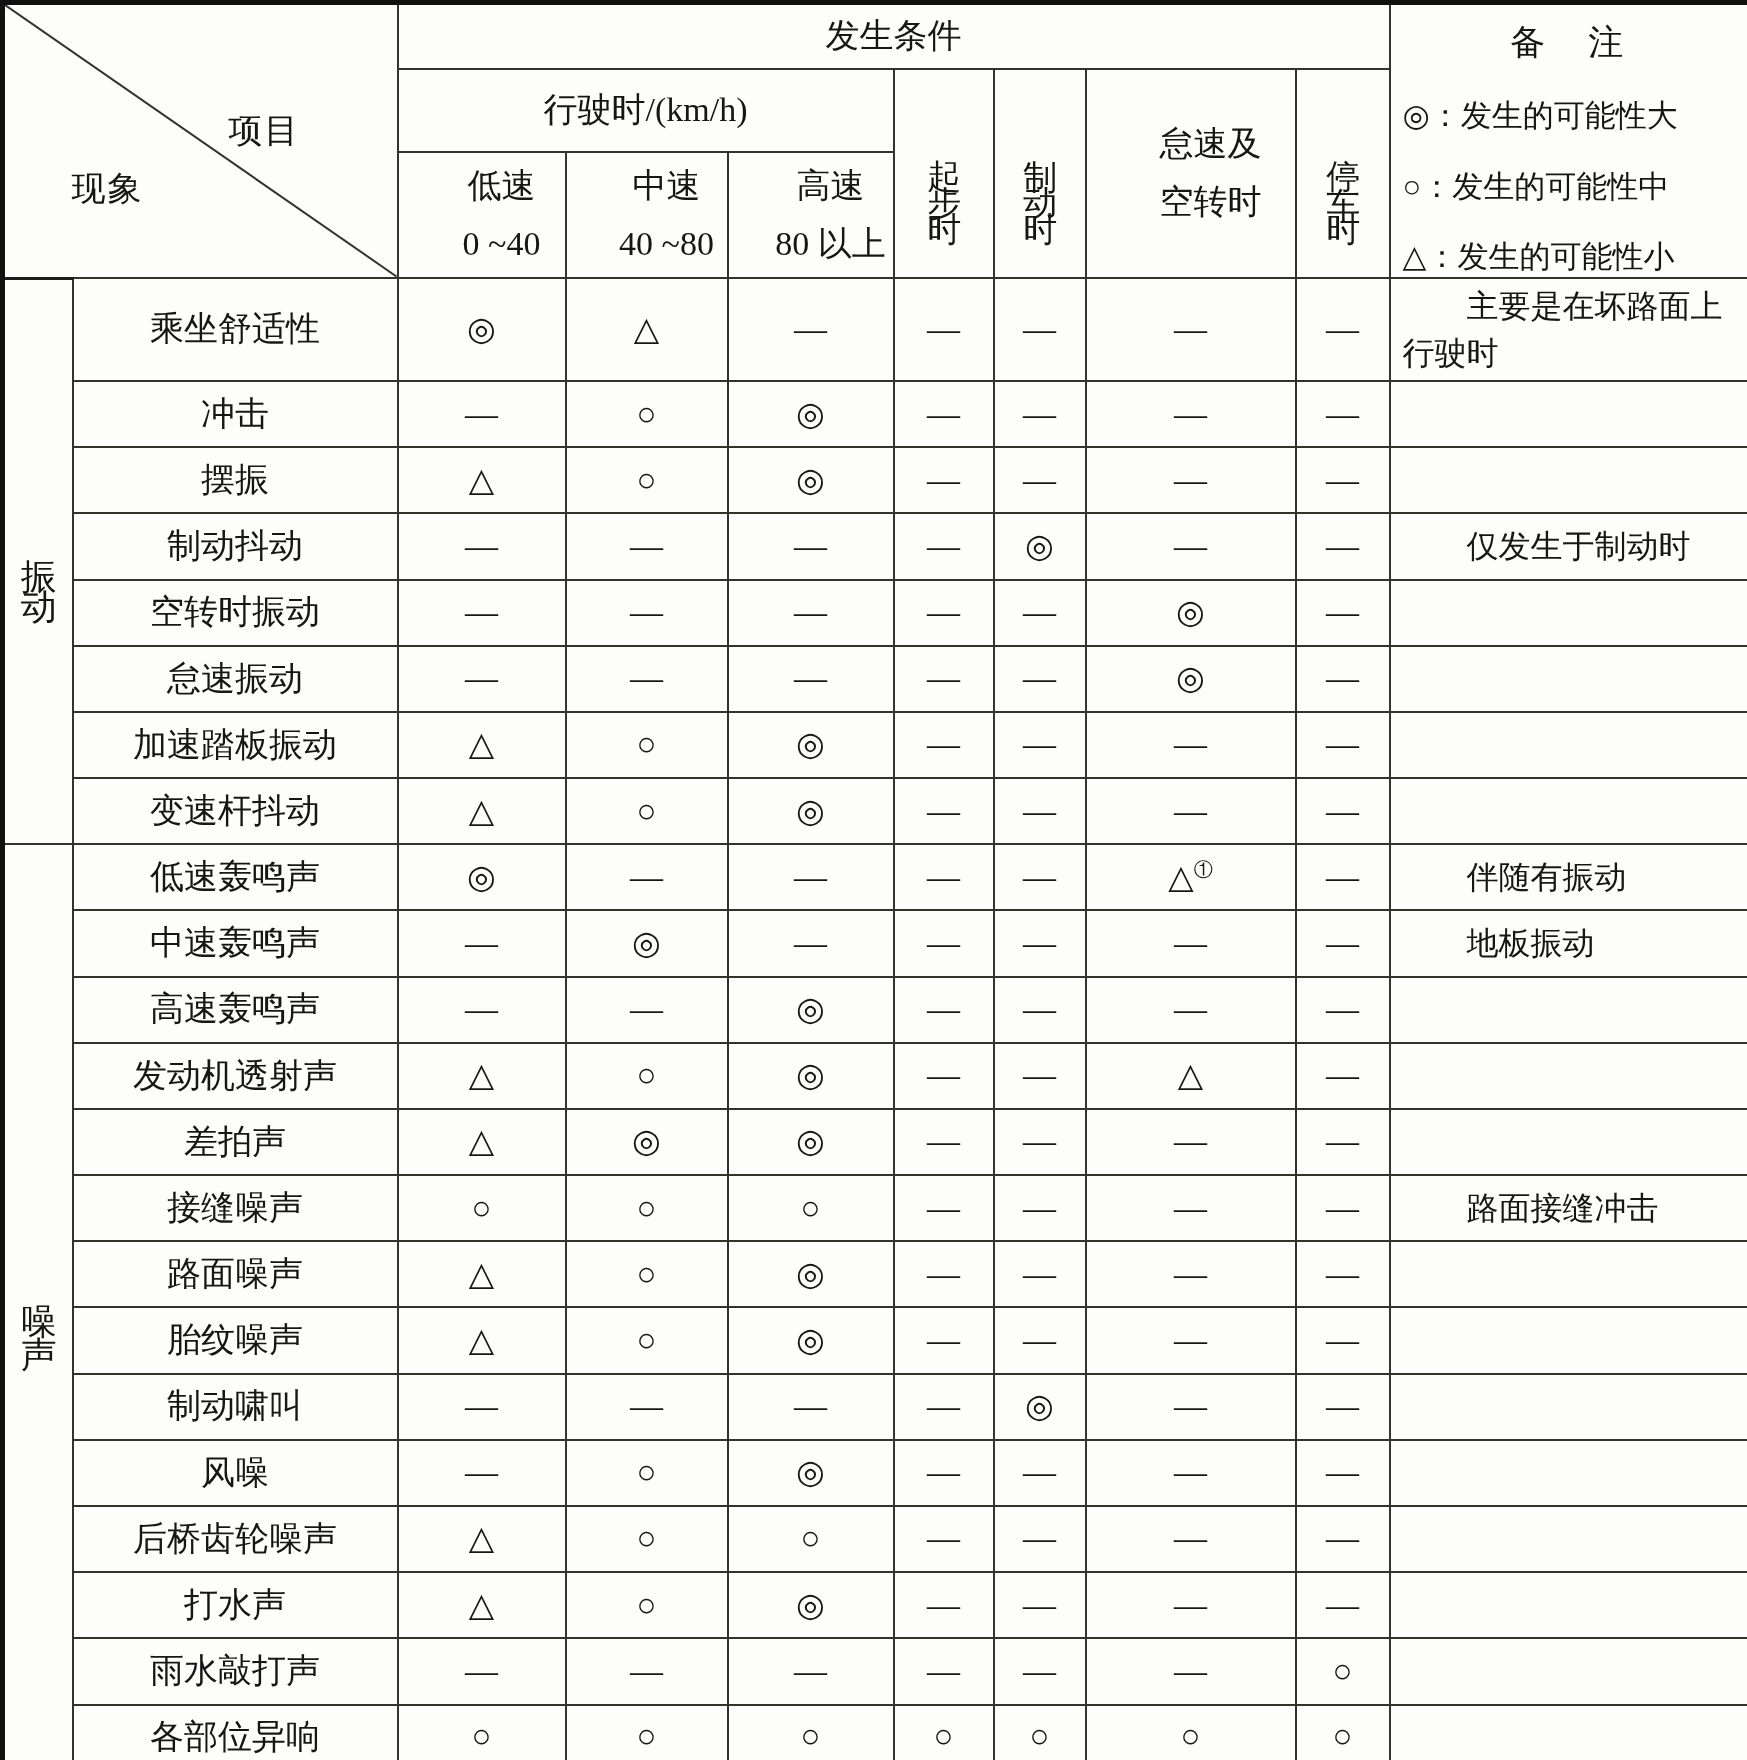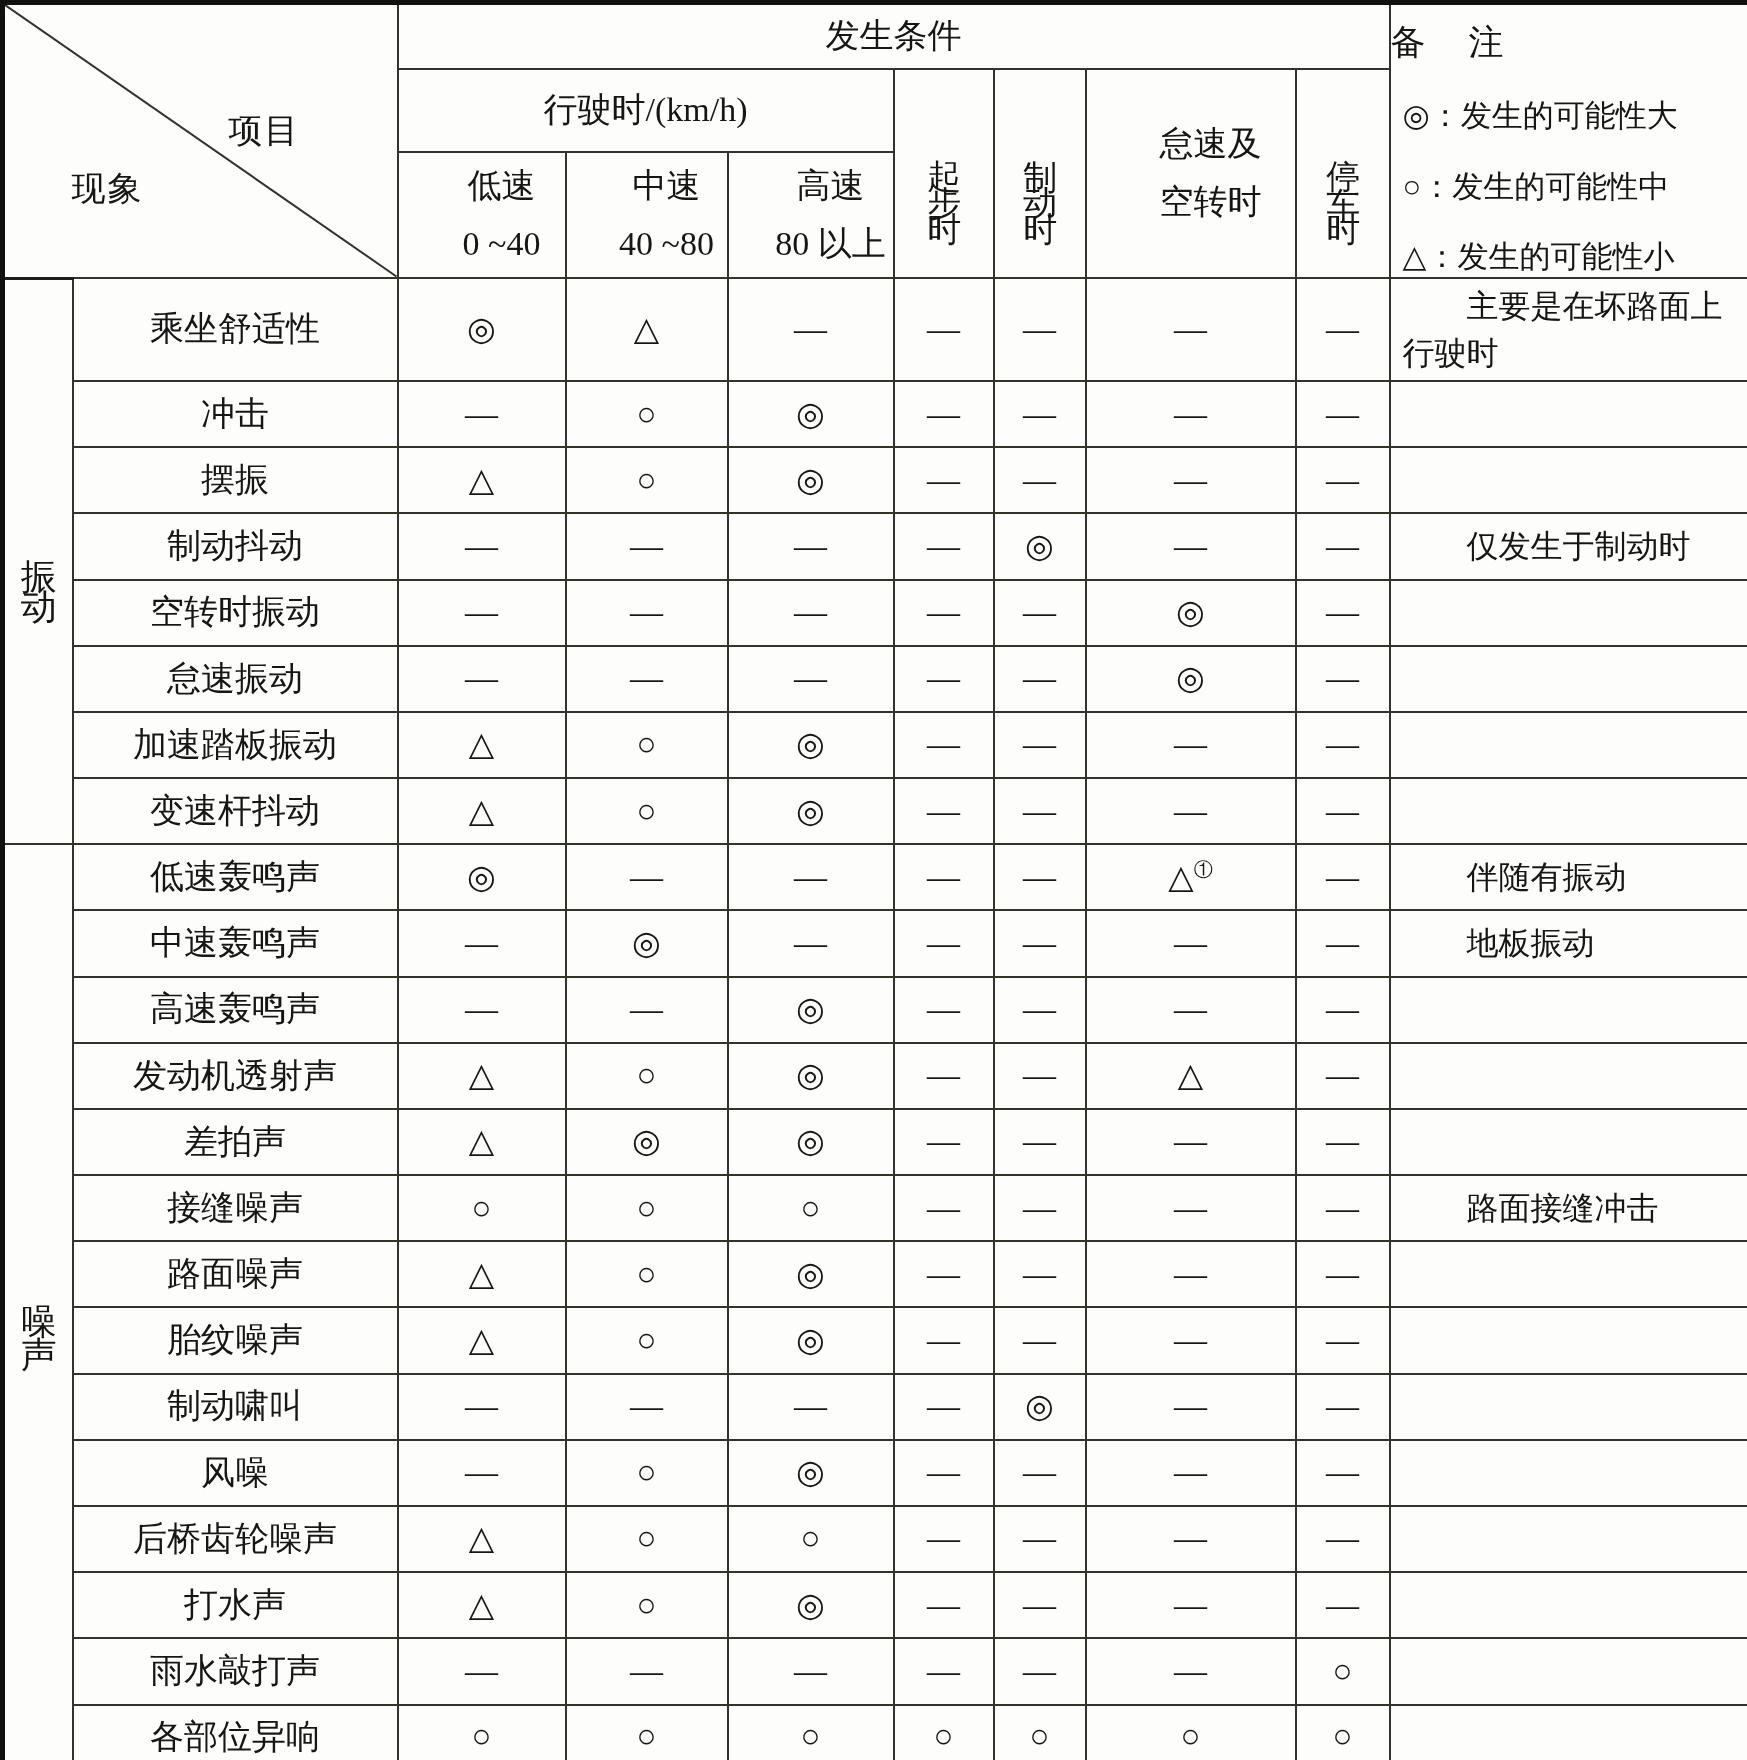--- a/index.html
+++ b/index.html
@@ -22,21 +22,21 @@
   td.corner .lbl-phen{left:17%;top:60%;}
   
   .vert{writing-mode:vertical-rl;text-orientation:upright;display:inline-block;
         letter-spacing:26px;margin-top:8px;}
   .gvert{writing-mode:vertical-rl;text-orientation:upright;display:inline-block;
          letter-spacing:30px;margin-top:10px;font-size:36px;}
   
   .two-line div{line-height:1.7;padding-left:40px;}
   
   td.remark-hdr{vertical-align:top;text-align:left;}
-  .remark-title{font-size:35px;margin-top:16px;letter-spacing:4px;}
+  .remark-title{text-align:center;font-size:35px;margin-top:16px;letter-spacing:4px;}
   .legend-line{font-size:31px;padding-left:12px;margin-top:32px;white-space:nowrap;}
   
   td.item-cell{font-size:34px;margin-left:17px;}
   td.sym{font-size:33px;}
   td.sym sup{font-size:0.58em;vertical-align:0.65em;letter-spacing:0;}
   td.remark-cell{text-align:left;font-size:32px;padding:4px 10px 4px 12px;
                  text-indent:2em;line-height:1.45;vertical-align:middle;}
   td.group-cell{border-top:3px solid #1d1d1d;}
 </style>
 </head>

